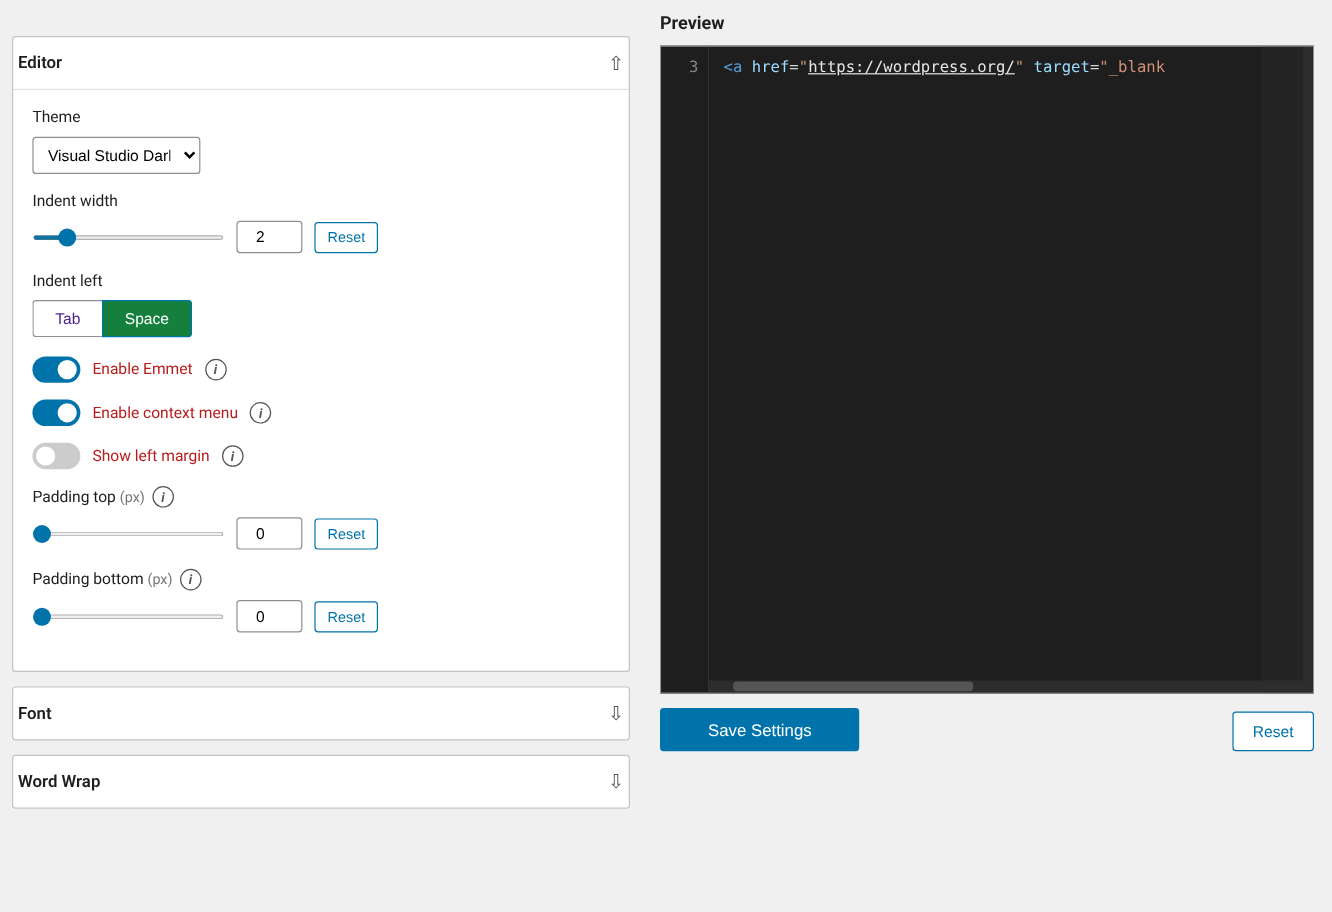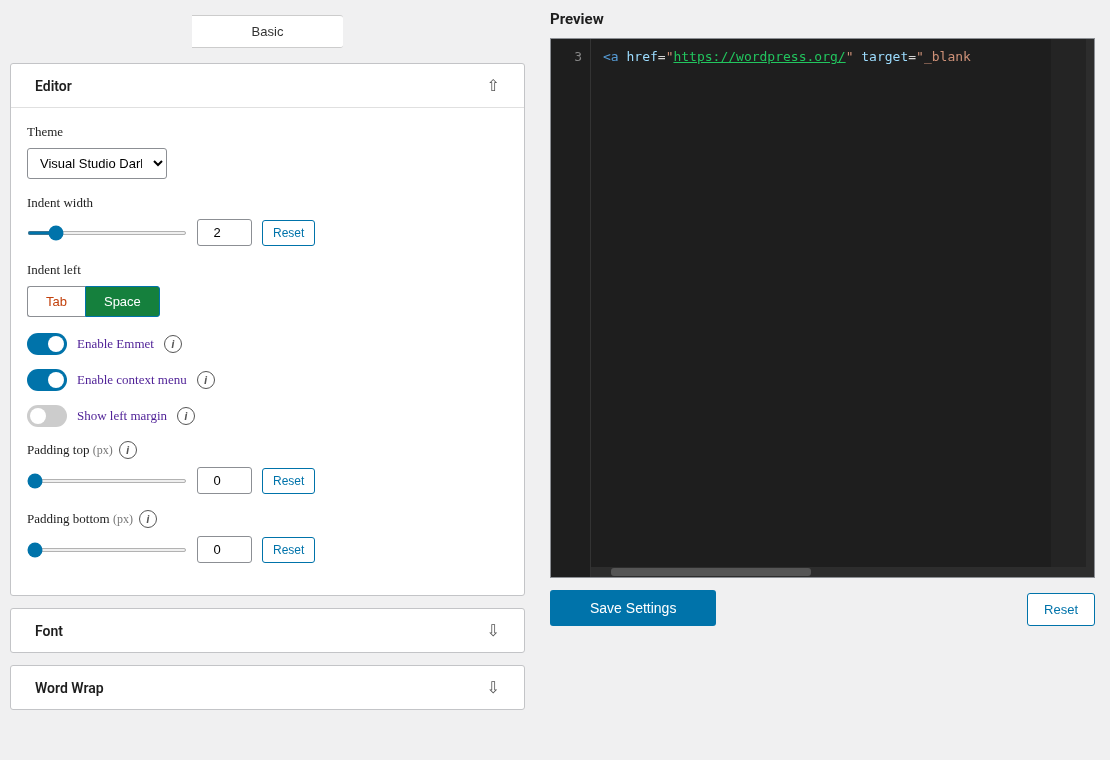--- a/index.html
+++ b/index.html
@@ -69,21 +69,21 @@
       background: #fff;
       border: 1px solid #c3c4c7;
       border-radius: 3px;
       margin-bottom: 12px;
     }
 
     .section-header {
       display: flex;
       justify-content: space-between;
       align-items: center;
-      padding: 12px 24px;
+      padding: 12px 4px;
       border-bottom: 1px solid #e0e0e0;
       cursor: pointer;
     }
 
     .section-header.collapsed {
       border-bottom: none;
     }
 
     .section-title {
       font-size: 14px;
@@ -103,21 +103,20 @@
     
     .form-group {
       margin-bottom: 16px;
     }
 
     .form-label {
       display: block;
       margin-bottom: 8px;
       font-size: 13px;
       color: #1e1e1e;
-      font-family: Liberation Serif, serif;
     }
 
     .form-label .unit {
       color: #777;
       font-size: 12px;
     }
 
     select {
       width: 140px;
       padding: 6px 8px;
@@ -166,21 +165,21 @@
       display: flex;
       gap: 0;
     }
 
     .indent-btn {
       padding: 7px 18px;
       border: 1px solid #8c8f94;
       background: #fff;
       cursor: pointer;
       font-size: 13px;
-      color: #c2410c;
+      color: #4c1d95;
     }
 
     .indent-btn:first-child {
       border-radius: 3px 0 0 3px;
       border-right: none;
     }
 
     .indent-btn:last-child {
       border-radius: 0 3px 3px 0;
     }
@@ -236,22 +235,21 @@
     .toggle-switch input:checked + .toggle-slider {
       background: #0073aa;
     }
 
     .toggle-switch input:checked + .toggle-slider:before {
       transform: translateX(18px);
     }
 
     .toggle-label {
       font-size: 13px;
-      color: #4c1d95;
-      font-family: Liberation Serif, serif;
+      color: #b91c1c;
     }
 
     .info-icon {
       display: inline-flex;
       align-items: center;
       justify-content: center;
       width: 18px;
       height: 18px;
       border: 1.5px solid #555;
       border-radius: 50%;
@@ -340,21 +338,21 @@
       margin-top: 1px;
       margin-left: 20px;
       border-radius: 3px;
     }
 
     
     .tok-tag { color: #569cd6; }
     .tok-attr { color: #9cdcfe; }
     .tok-eq { color: #d4d4d4; }
     .tok-str { color: #ce9178; }
-    .tok-url { color: #22c55e; text-decoration: underline; }
+    .tok-url { color: #e5e5e5; text-decoration: underline; }
 
     
     .action-row {
       display: flex;
       justify-content: space-between;
       align-items: flex-end;
       padding: 12px 0;
     }
 
     .save-btn {
@@ -397,21 +395,20 @@
     }
   </style>
 </head>
 <body>
 
 <div class="main-layout">
 
   <div class="left-panel">
 
     <div class="tab-switcher">
-      <button class="tab-btn">Basic</button>
     </div>
 
     <div class="section-card">
       <div class="section-header">
         <span class="section-title">Editor</span>
         <span class="chevron-icon">⇧</span>
       </div>
       <div class="section-body">
 
         <div class="form-group">

